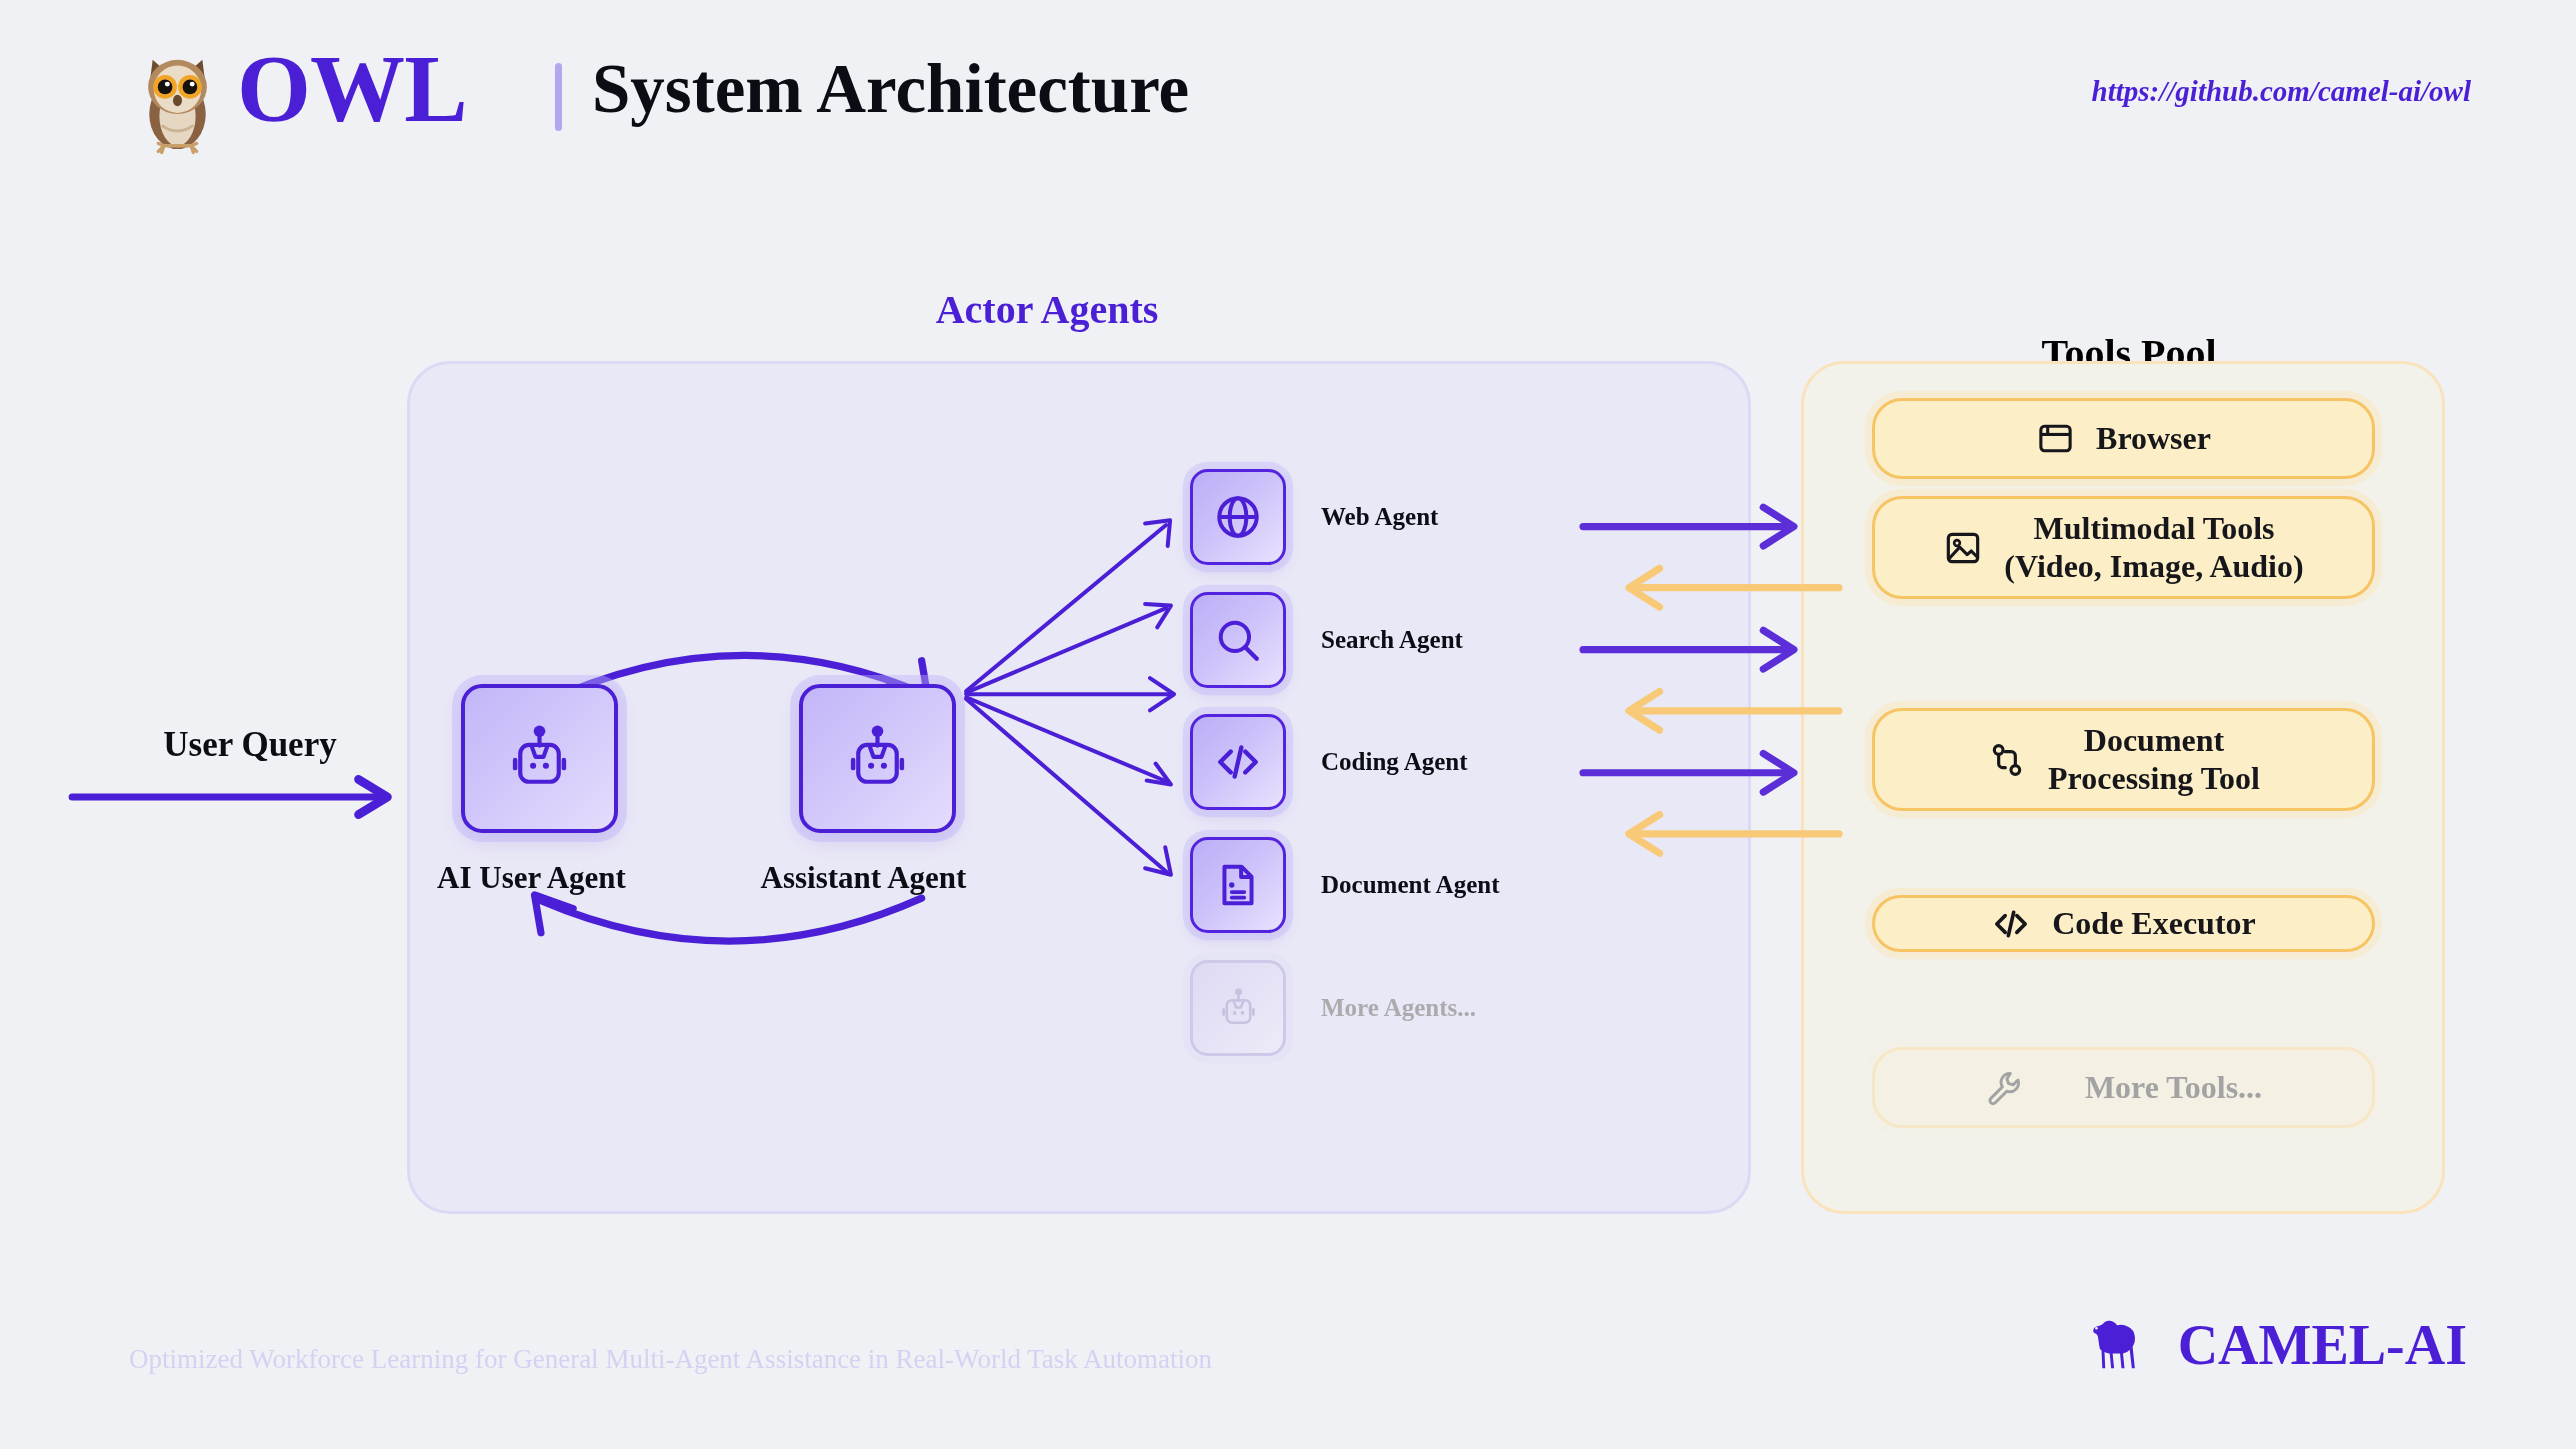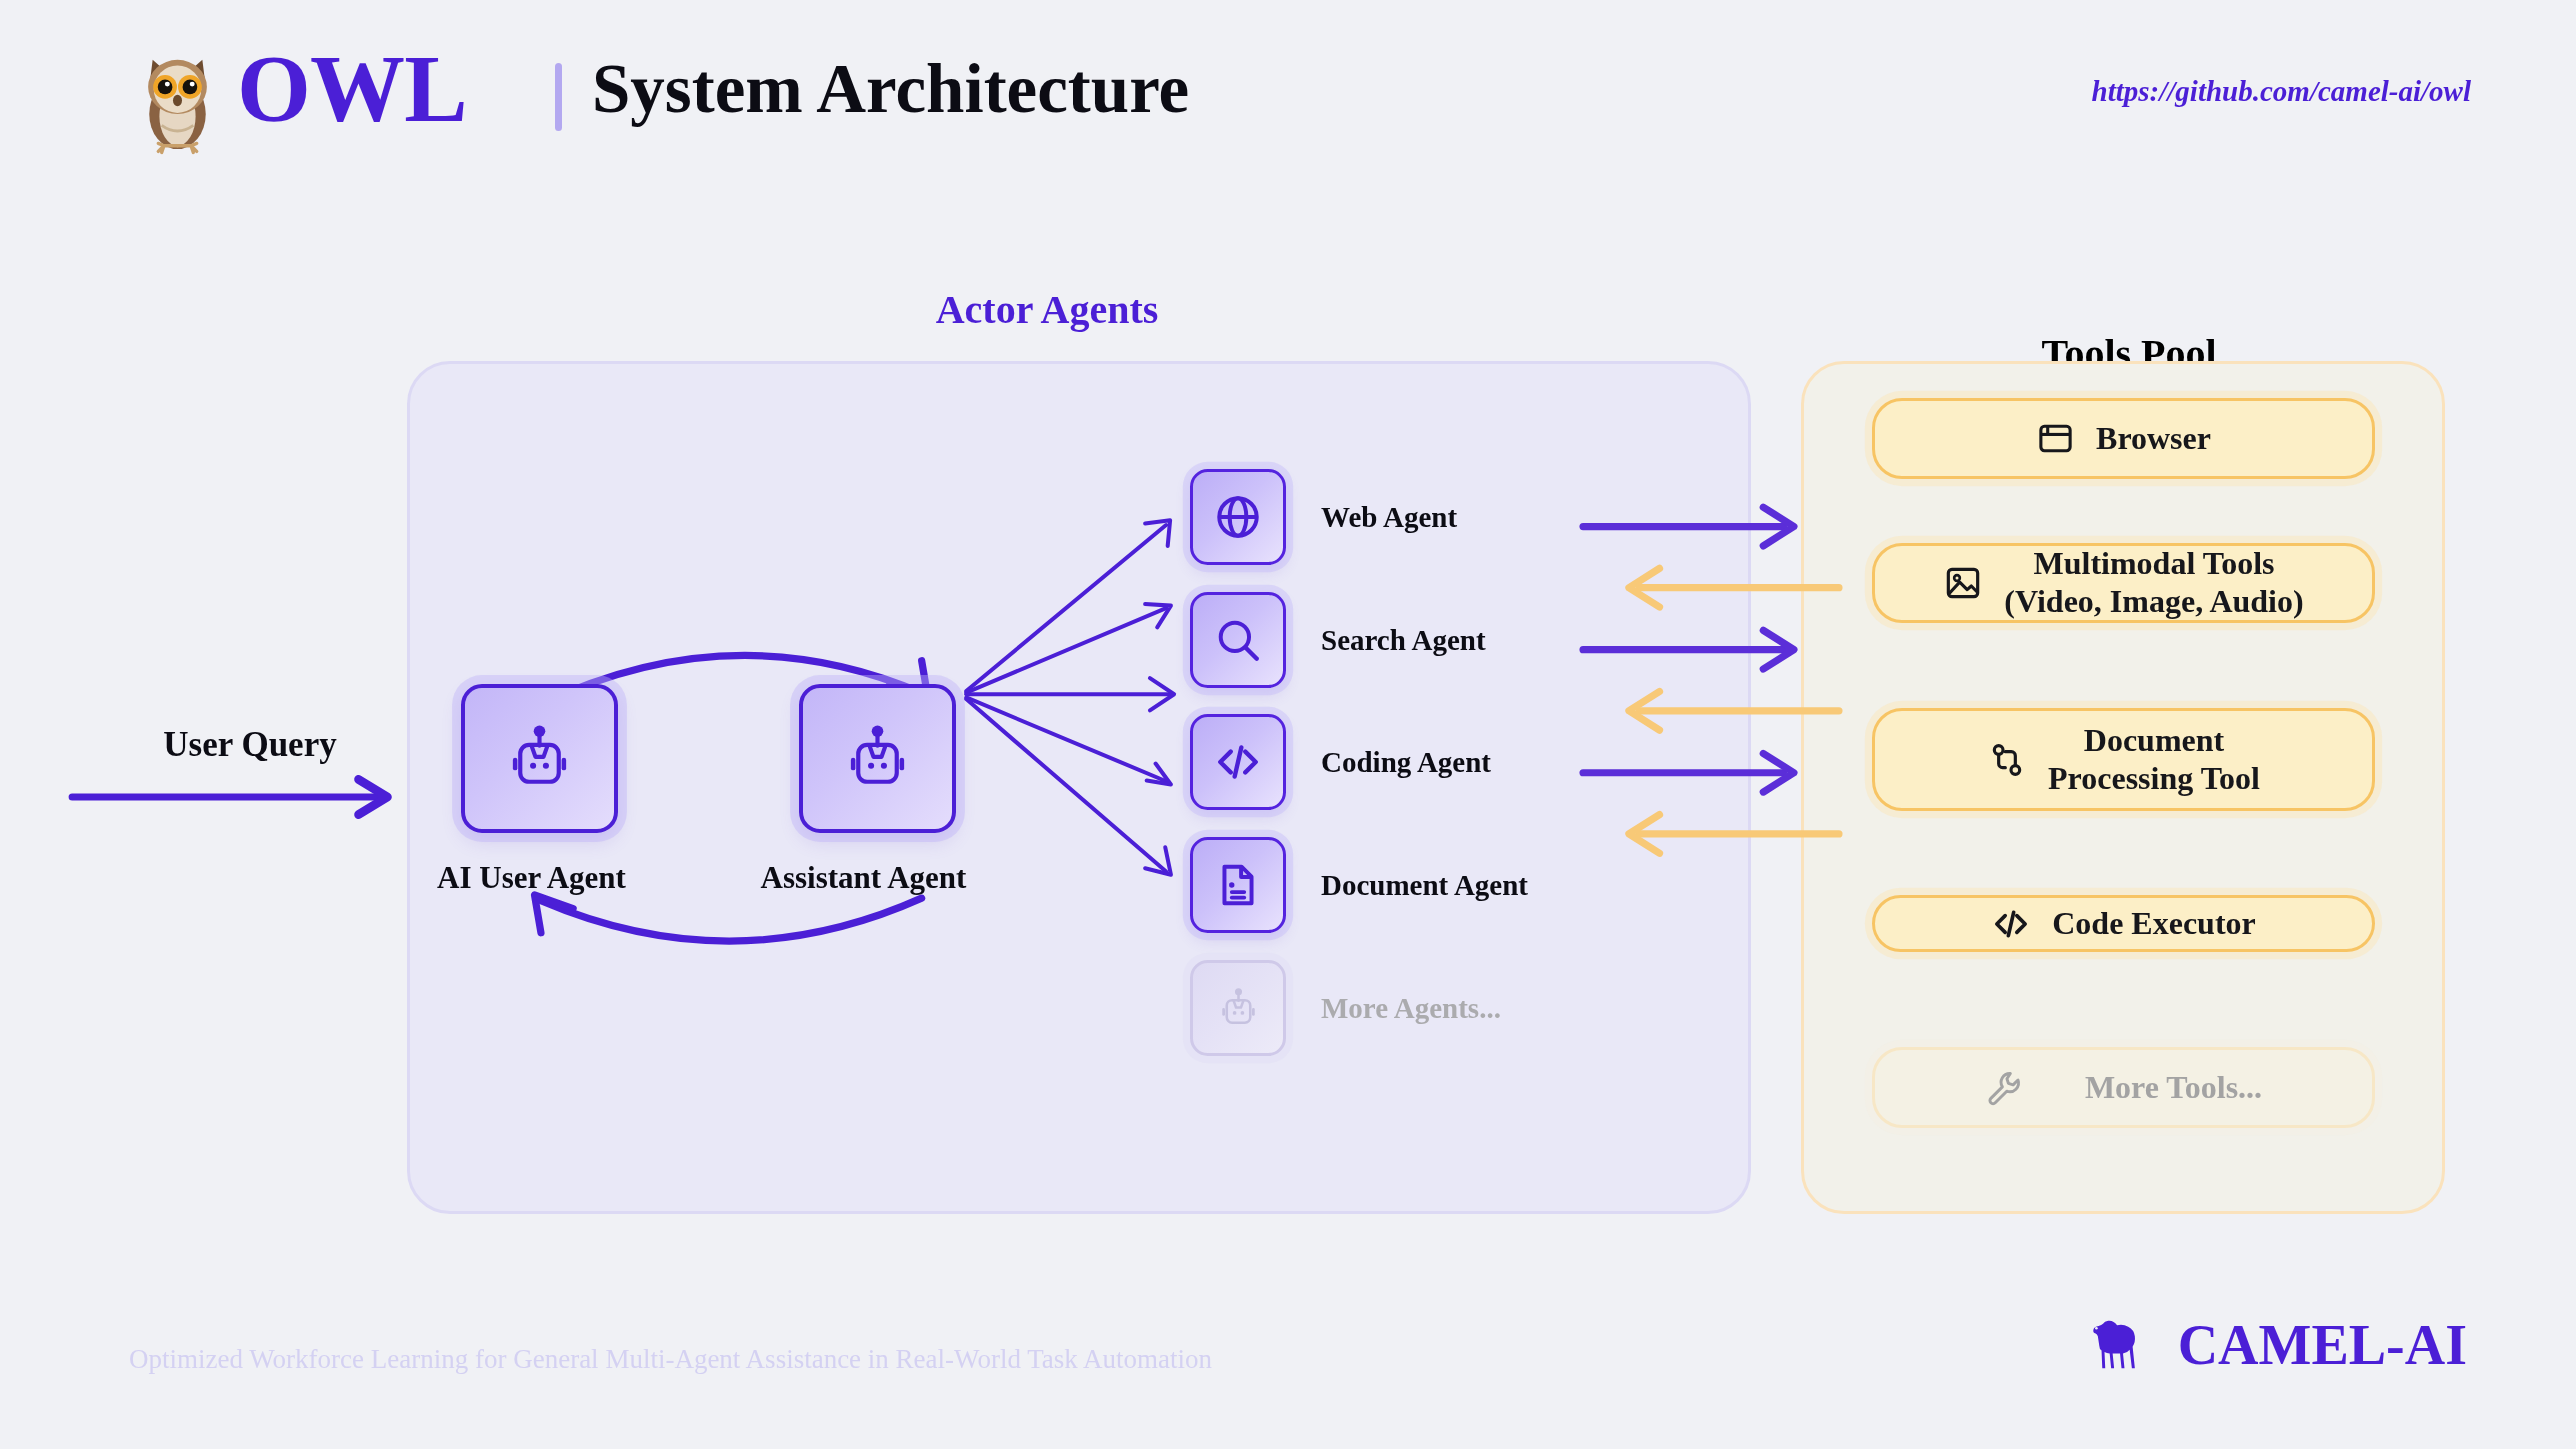--- a/index.html
+++ b/index.html
@@ -89,21 +89,21 @@
     background:linear-gradient(135deg,#BCAEF7 0%,#CCC1FA 45%,#E8E2FD 100%);
     border:3.2px solid #5423DF;
     box-shadow:0 0 0 7.2px rgba(196,185,249,.40), 0 6.4px 14.5px rgba(110,80,210,.16);
     display:flex;align-items:center;justify-content:center;
   }
   .agent-icon-tile.muted{
     background:linear-gradient(135deg,#DEDAF3 0%,#E5E2F6 50%,#EDEBF8 100%);
     border-color:#CFC9E9;box-shadow:0 0 0 7.2px rgba(224,221,243,.45);
   }
   .agent-row-label{
-    margin-left:35px;font-size:29px;font-weight:700;color:#0C0C14;white-space:nowrap;
+    margin-left:35px;font-size:25px;font-weight:700;color:#0C0C14;white-space:nowrap;
   }
   .agent-row-label.muted{color:#ABABAE;}
 
   #fan-arrows{position:absolute;left:934px;top:459px;width:274px;height:572px;}
 
   
   #bridge-arrows{position:absolute;left:1578px;top:467px;width:266px;height:523px;}
 
   
   .tool-card{
@@ -317,21 +317,21 @@
     <span class="tool-icon">
       <svg width="39" height="39" viewBox="0 0 24 24">
         <rect x="3" y="4.5" width="18" height="15" rx="2.2" stroke="#17171B" stroke-width="1.9" fill="none"></rect>
         <line x1="3" y1="9.5" x2="21" y2="9.5" stroke="#17171B" stroke-width="1.9"></line>
         <line x1="7.2" y1="4.5" x2="7.2" y2="9.5" stroke="#17171B" stroke-width="1.9"></line>
       </svg>
     </span>
     <span class="tool-label">Browser</span>
   </div>
 
-  <div class="tool-card" style="top:543px;height:80px">
+  <div class="tool-card" style="top:496px;height:103px">
     <span class="tool-icon">
       <svg width="40" height="40" viewBox="0 0 24 24">
         <rect x="3.2" y="3.8" width="17.6" height="16.4" rx="2.2" stroke="#17171B" stroke-width="1.9" fill="none"></rect>
         <circle cx="8.4" cy="9" r="1.7" stroke="#17171B" stroke-width="1.6" fill="none"></circle>
         <path d="M4 18 L10 11.5 L14.5 16 L17 13.8 L20.5 17.4" stroke="#17171B" stroke-width="1.9" fill="none" stroke-linejoin="round" stroke-linecap="round"></path>
       </svg>
     </span>
     <span class="tool-label">Multimodal Tools
 (Video, Image, Audio)</span>
   </div>

